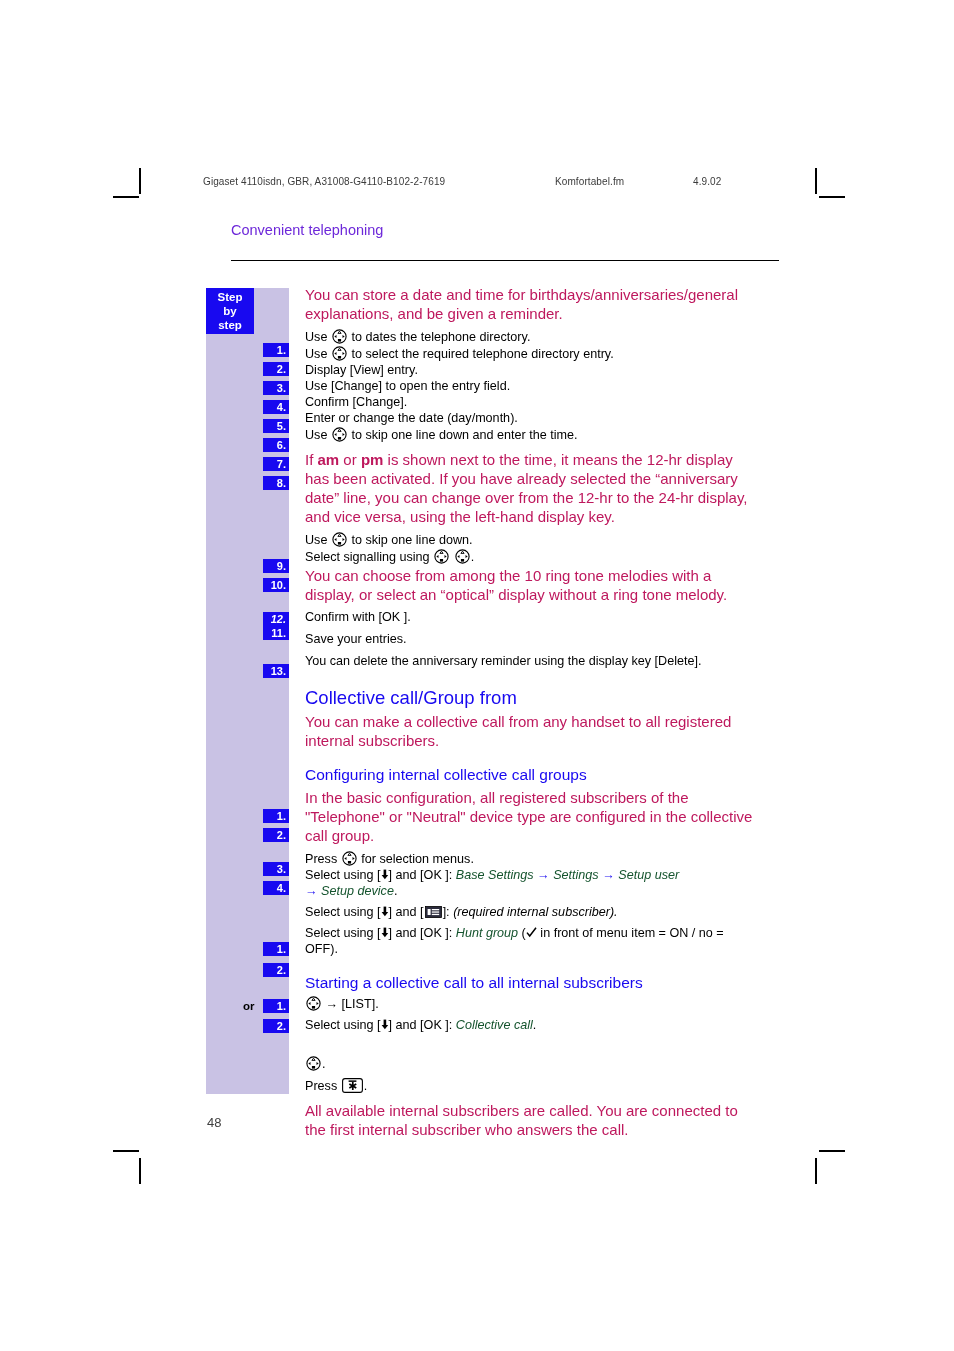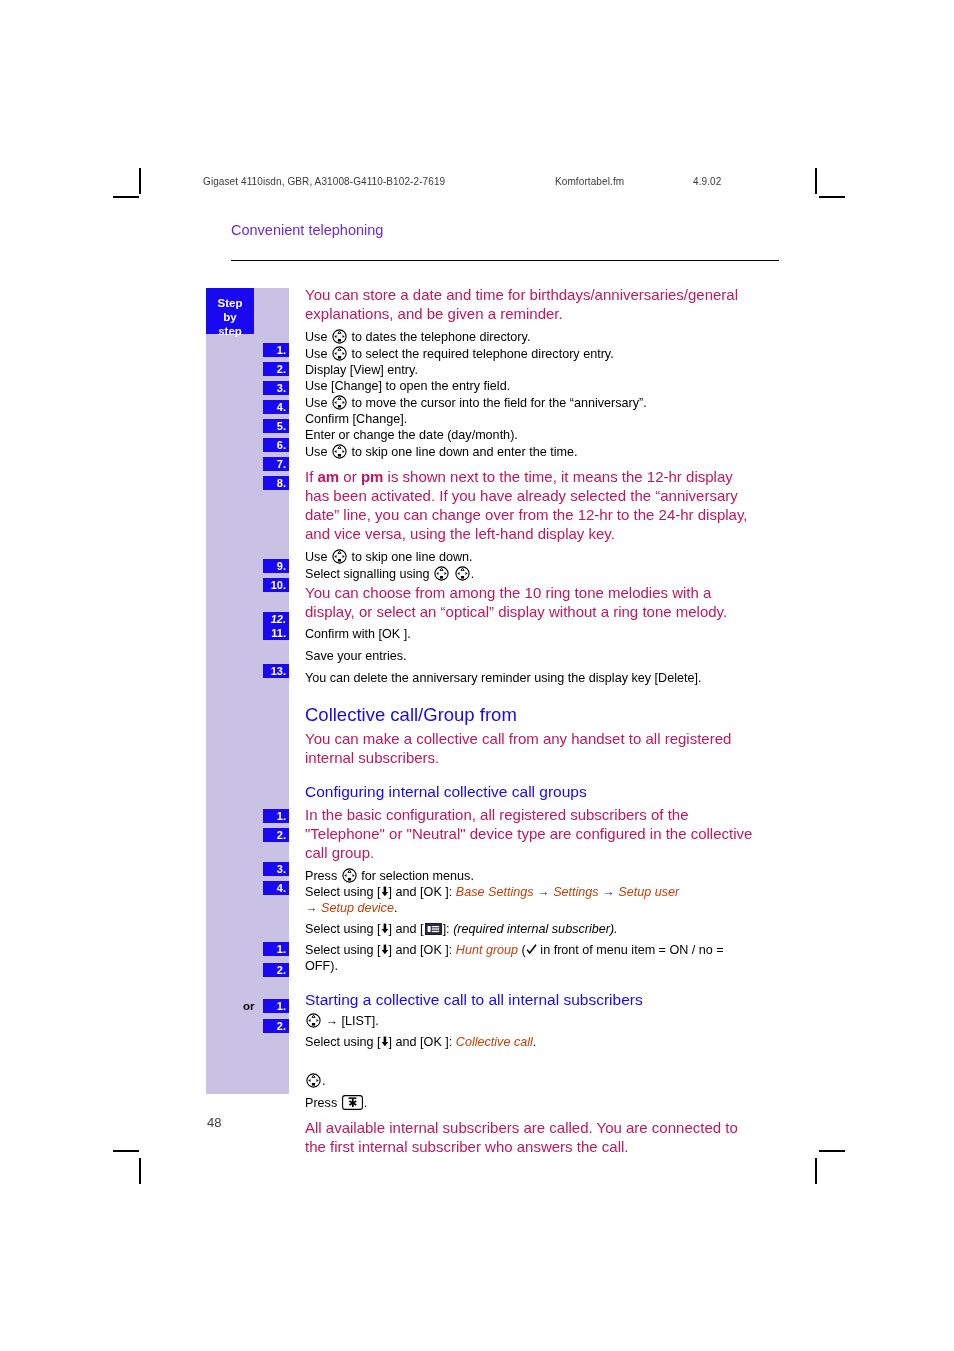--- a/index.html
+++ b/index.html
@@ -62,21 +62,21 @@
     left: 206px;
     top: 288px;
     width: 48px;
     height: 46px;
     background: #1809f0;
     color: #fff;
     font-size: 11.5px;
     font-weight: bold;
     text-align: center;
     line-height: 1.22;
-    padding-top: 8px;
+    padding-top: 2px;
     box-sizing: border-box;
   }
 
   
   .badge {
     position: absolute;
     width: 26px;
     height: 14px;
     background: #1809f0;
     color: #ffffff;
@@ -119,21 +119,21 @@
     margin: 0 0 0 0;
     color: #be185d;
   }
   p.step {
     font-size: 12.6px;
     line-height: 1.27;
     margin: 0;
     color: #000;
   }
   .gap-s { height: 6px; }
-  .menu { color: #c2410c; font-style: italic; }
+  .menu { color: #14532d; font-style: italic; }
   .arrow { color: #1809f0; }
   b { font-weight: bold; }
 
   
   .navkey {
     display: inline-block;
     width: 15px;
     height: 15px;
     vertical-align: -3px;
     margin: 0 1px;
@@ -251,29 +251,20 @@
     <span>Use </span><span class="navkey"><svg viewBox="0 0 15 15" width="15" height="15">
           <circle cx="7.5" cy="7.5" r="6.6" fill="none" stroke="#000" stroke-width="1.1"></circle>
           <path d="M7.5 2.2 L5.9 4.4 L9.1 4.4 Z" fill="none" stroke="#000" stroke-width="0.9"></path>
           <path d="M2.3 7.5 L4.5 5.9 L4.5 9.1 Z" fill="#000"></path>
           <path d="M12.7 7.5 L10.5 5.9 L10.5 9.1 Z" fill="#000"></path>
           <rect x="5.9" y="10" width="3.2" height="2.6" fill="#000"></rect>
         </svg></span><span> to select the required telephone directory entry.</span>
   </p>
   <p class="step">Display [View] entry.</p>
   <p class="step">Use [Change] to open the entry field.</p>
-  <p class="step">
-    <span>Use </span><span class="navkey"><svg viewBox="0 0 15 15" width="15" height="15">
-          <circle cx="7.5" cy="7.5" r="6.6" fill="none" stroke="#000" stroke-width="1.1"></circle>
-          <path d="M7.5 2.2 L5.9 4.4 L9.1 4.4 Z" fill="none" stroke="#000" stroke-width="0.9"></path>
-          <path d="M2.3 7.5 L4.5 5.9 L4.5 9.1 Z" fill="#000"></path>
-          <path d="M12.7 7.5 L10.5 5.9 L10.5 9.1 Z" fill="#000"></path>
-          <rect x="5.9" y="10" width="3.2" height="2.6" fill="#000"></rect>
-        </svg></span><span> to move the cursor into the field for the “anniversary”.</span>
-  </p>
   <p class="step">Confirm [Change].</p>
   <p class="step">Enter or change the date (day/month).</p>
   <p class="step">
     <span>Use </span><span class="navkey"><svg viewBox="0 0 15 15" width="15" height="15">
           <circle cx="7.5" cy="7.5" r="6.6" fill="none" stroke="#000" stroke-width="1.1"></circle>
           <path d="M7.5 2.2 L5.9 4.4 L9.1 4.4 Z" fill="none" stroke="#000" stroke-width="0.9"></path>
           <path d="M2.3 7.5 L4.5 5.9 L4.5 9.1 Z" fill="#000"></path>
           <path d="M12.7 7.5 L10.5 5.9 L10.5 9.1 Z" fill="#000"></path>
           <rect x="5.9" y="10" width="3.2" height="2.6" fill="#000"></rect>
         </svg></span><span> to skip one line down and enter the time.</span>

